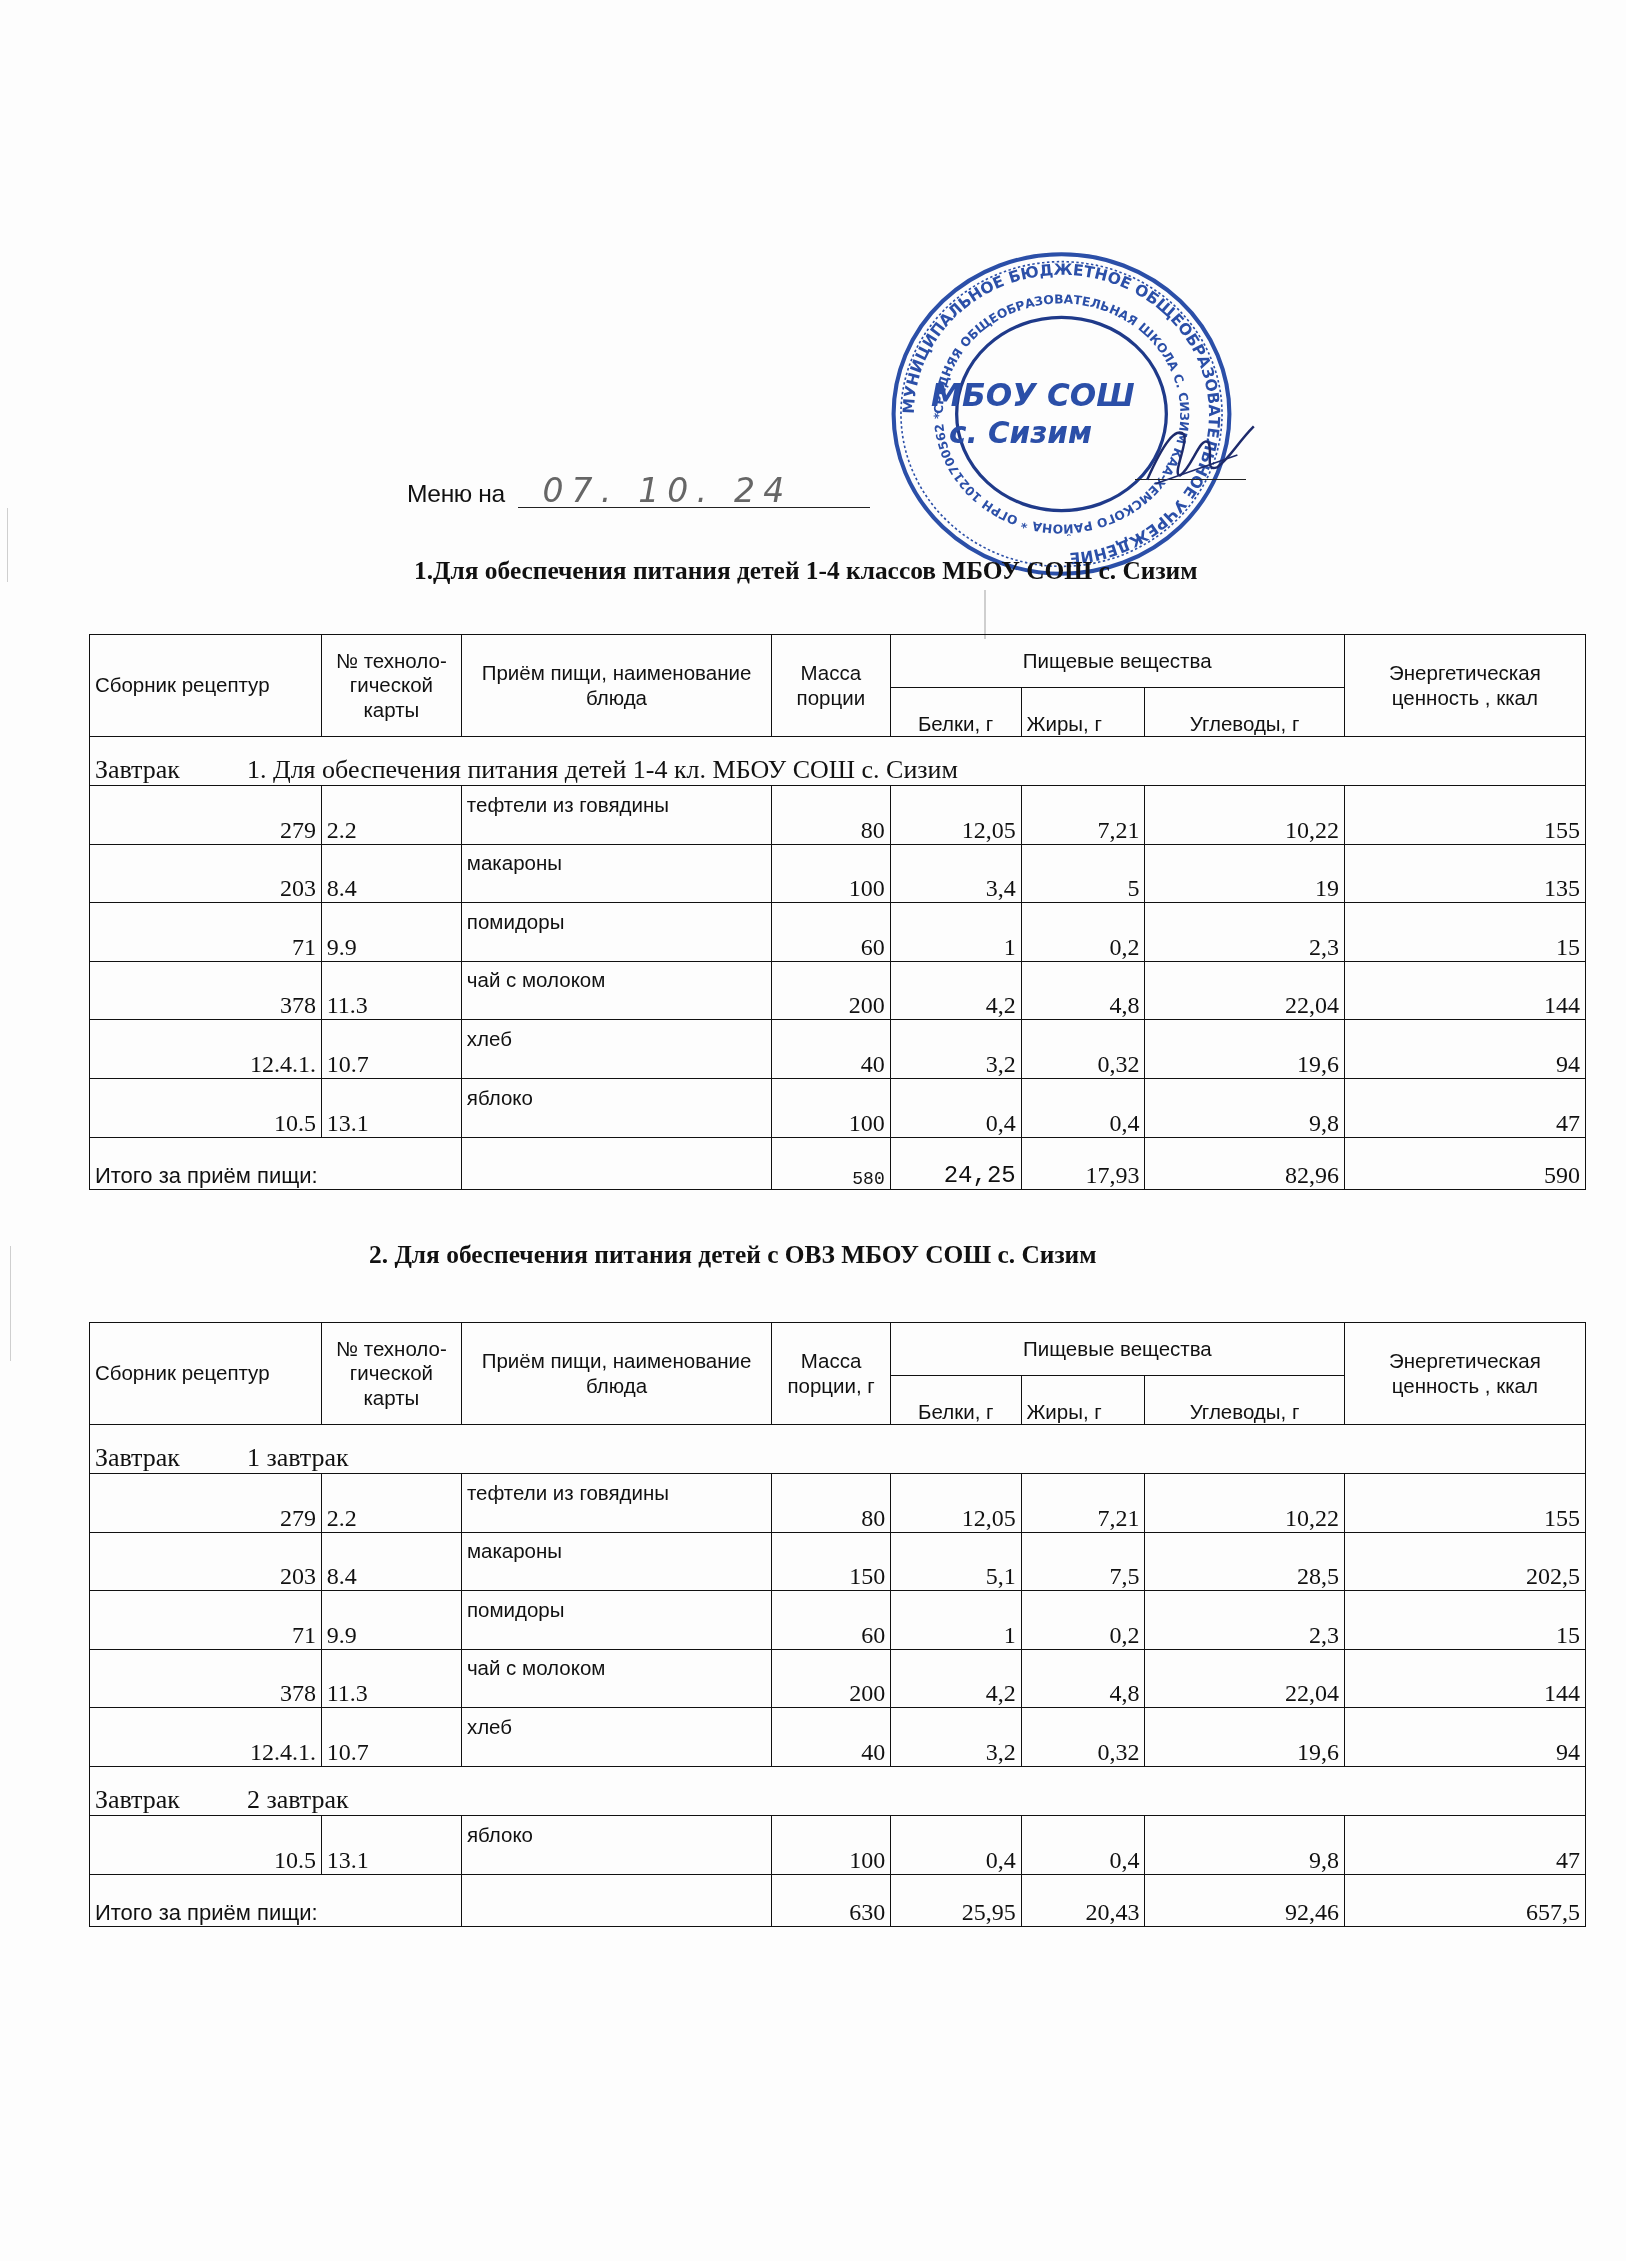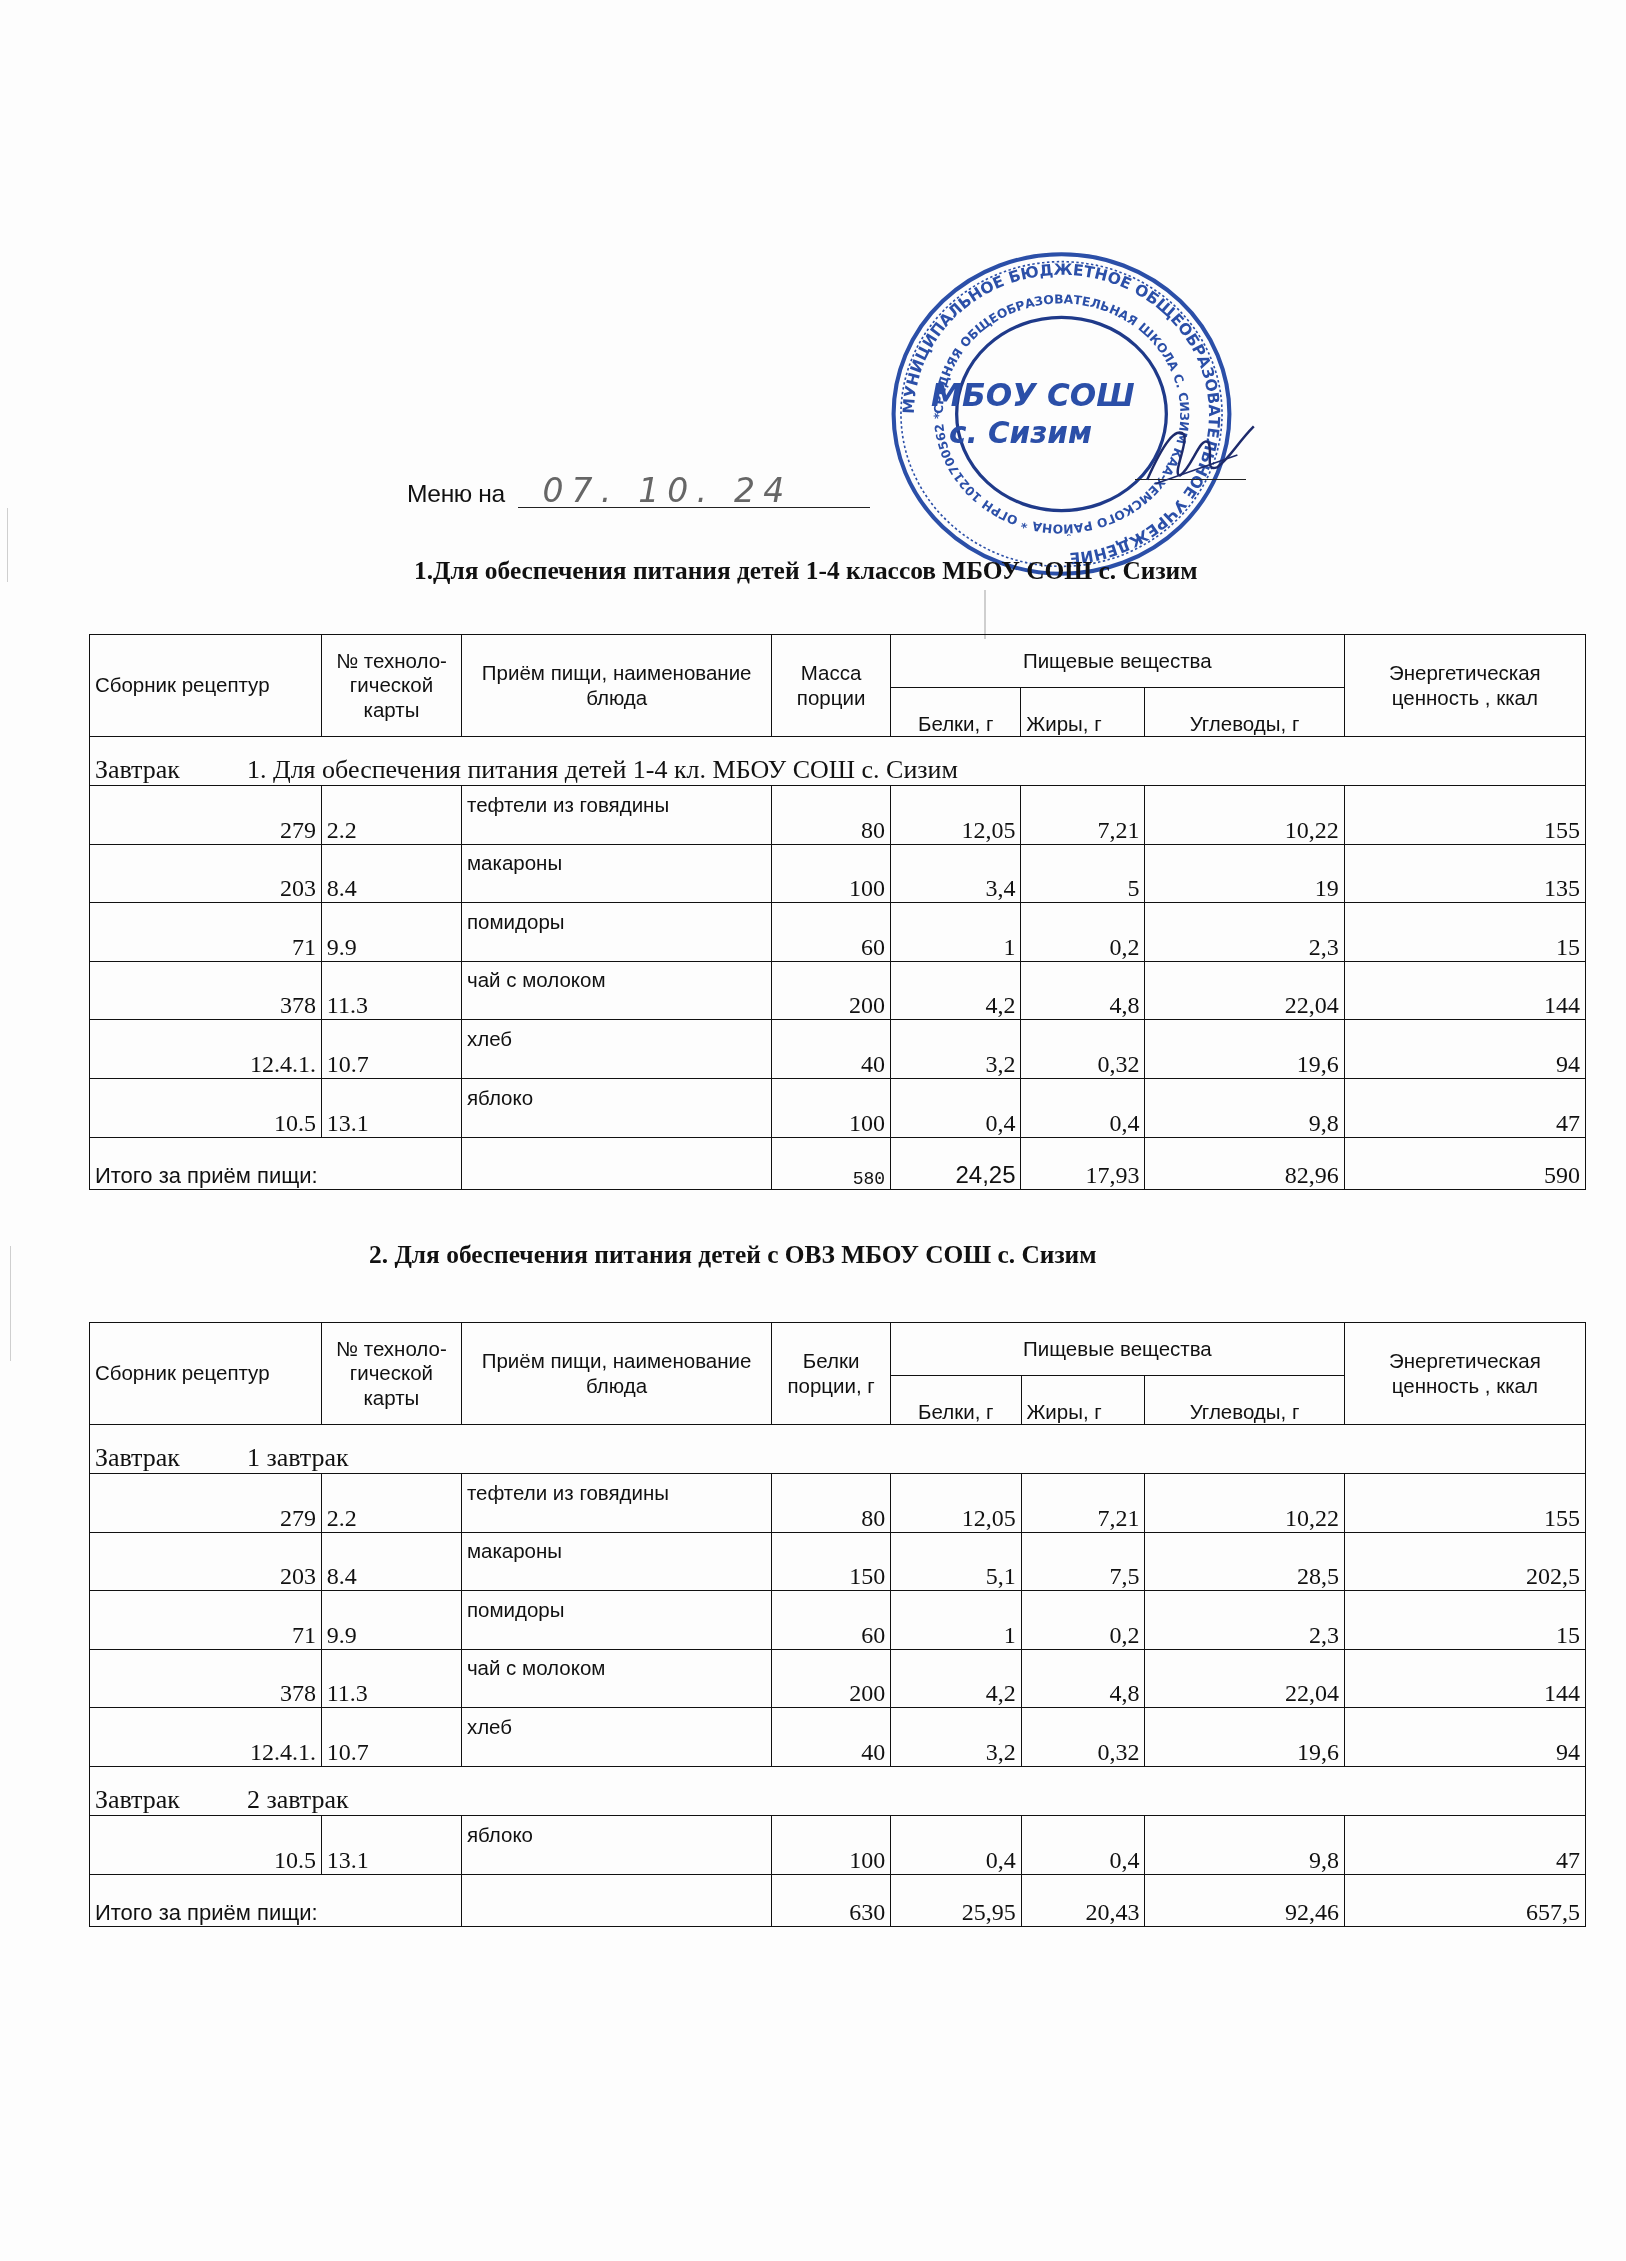--- a/index.html
+++ b/index.html
@@ -194,21 +194,21 @@
           <td class="num">0,4</td>
           <td class="num">9,8</td>
           <td class="num">47</td>
         </tr>
       </tbody>
     <tbody>
         <tr class="total">
       <td colspan="2" class="tlabel">Итого за приём пищи:</td>
       <td></td>
       <td class="num" style="text-align:right;font-family:Liberation Mono, monospace;font-size:18px;">580</td>
-      <td style="text-align:right;font-family:Liberation Sans, sans-serif;font-size:24px;">24,25</td>
+      <td style="text-align:right;font-family:Liberation Mono, monospace;font-size:24px;">24,25</td>
       <td style="text-align:right;font-family:'Liberation Serif',serif;font-size:24px;">17,93</td>
       <td style="text-align:right;font-family:'Liberation Serif',serif;font-size:24px;">82,96</td>
       <td style="text-align:right;font-family:'Liberation Serif',serif;font-size:24px;padding-left:36px;">590</td>
     </tr>
   </tbody>
     </table>
 
   <div class="section-title title2">2. Для обеспечения питания детей с ОВЗ МБОУ СОШ с. Сизим</div>
 
   <table class="menu t2">
@@ -220,21 +220,21 @@
         <col class="col5">
         <col class="col6">
         <col class="col7">
         <col class="col8">
     </colgroup>
     <tbody>
         <tr class="hdr">
       <th class="left" rowspan="2">Сборник рецептур</th>
       <th rowspan="2">№ техноло-гической карты</th>
       <th rowspan="2">Приём пищи, наименование блюда</th>
-      <th rowspan="2">Белки порции, г</th>
+      <th rowspan="2">Масса порции, г</th>
       <th colspan="3">Пищевые вещества</th>
       <th rowspan="2">Энергетическая ценность , ккал</th>
     </tr>
     <tr class="sub">
       <th>Белки, г</th>
       <th style="text-align:left">Жиры, г</th>
       <th>Углеводы, г</th>
     </tr>
     <tr class="cat">
       <td colspan="8">

